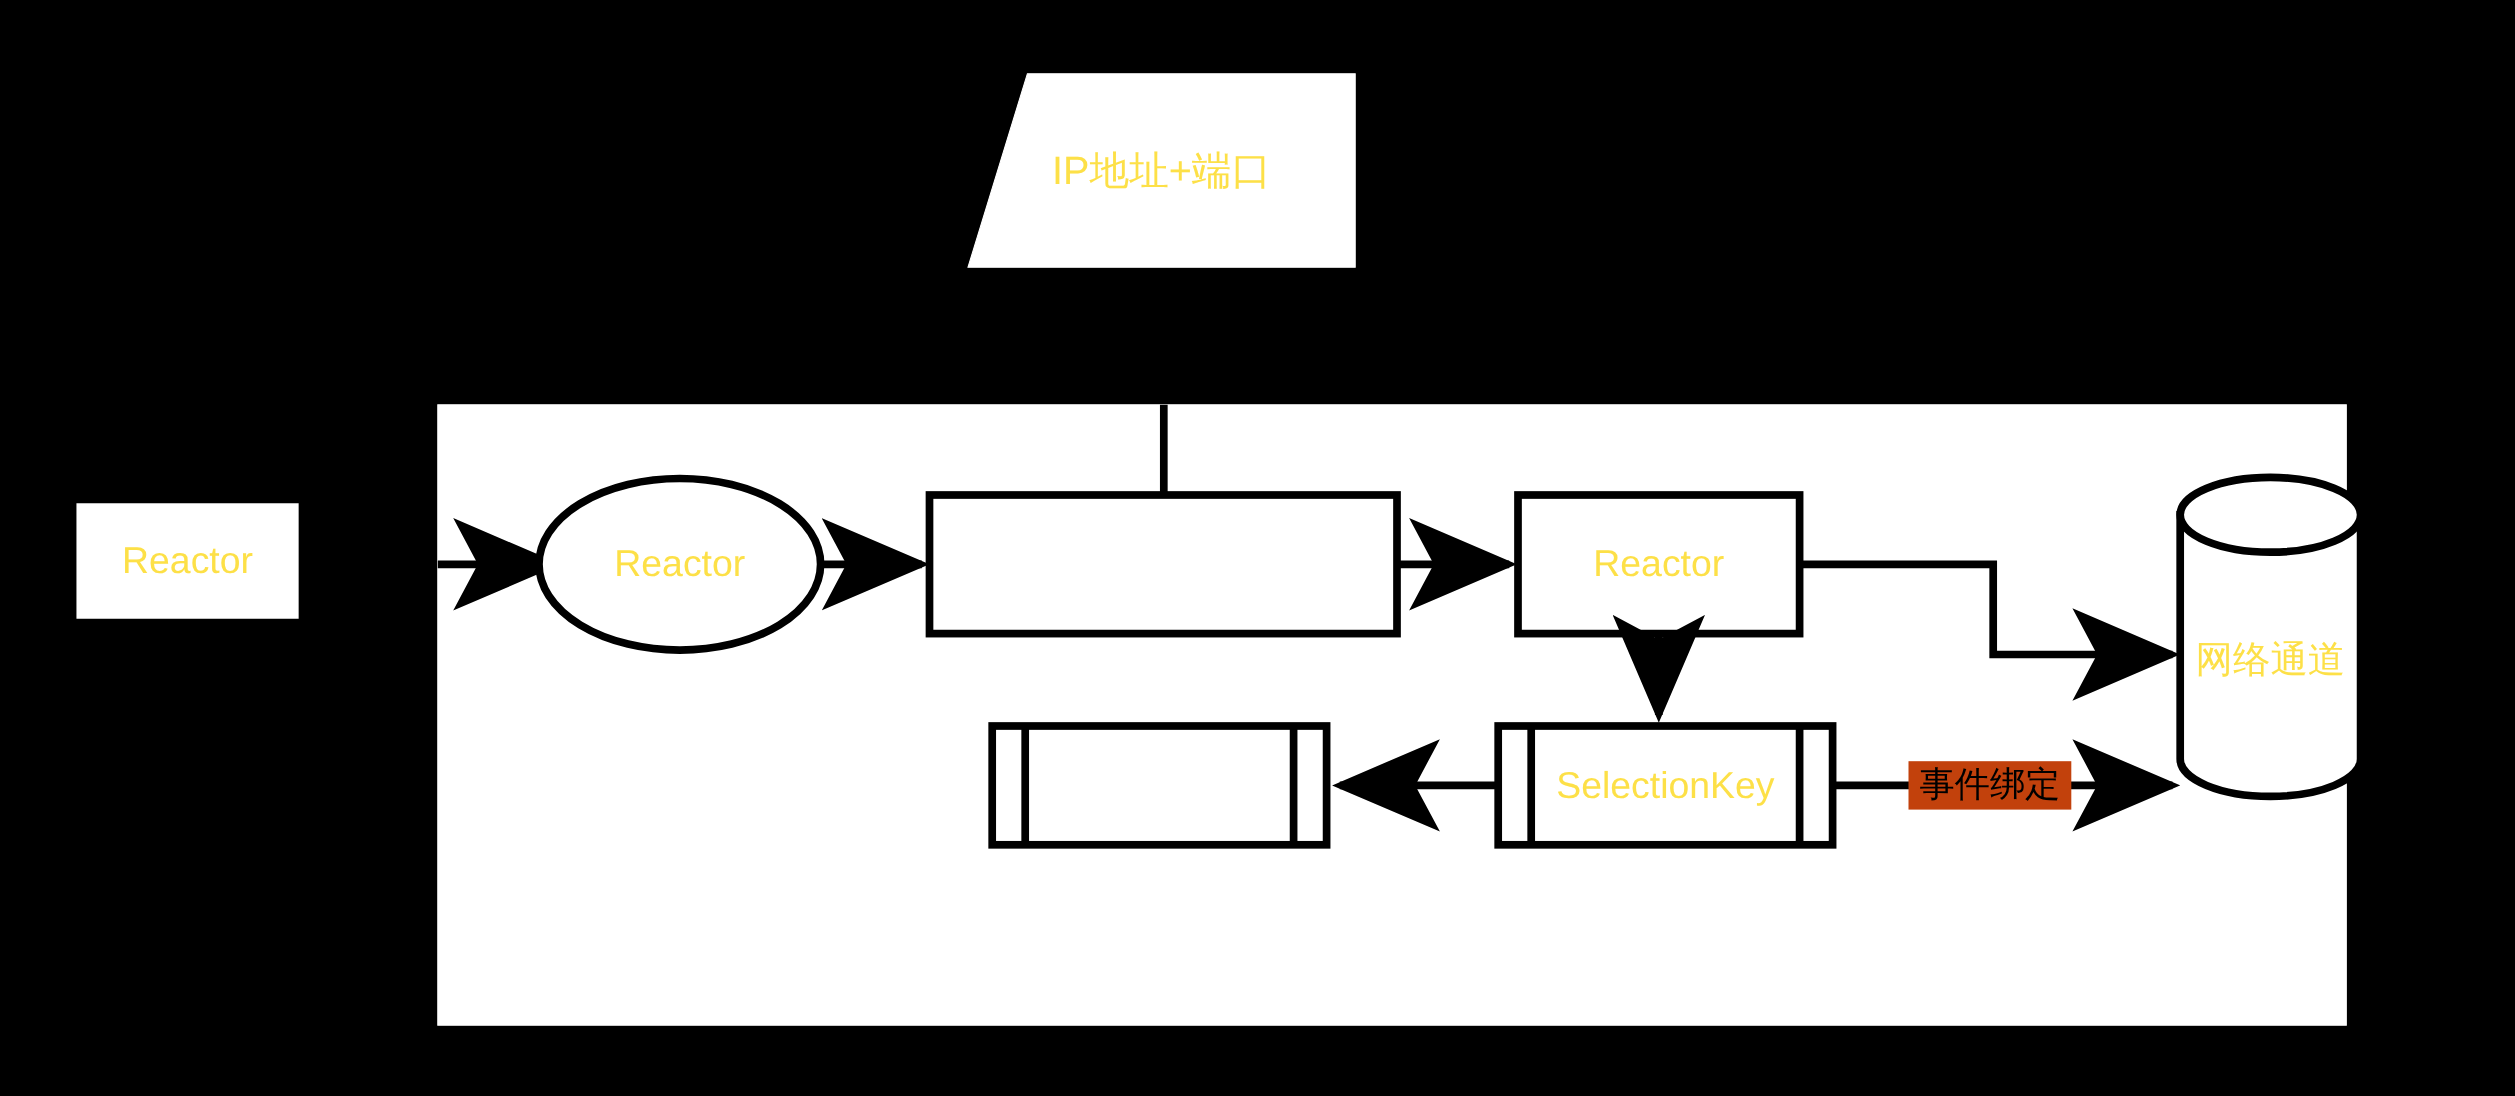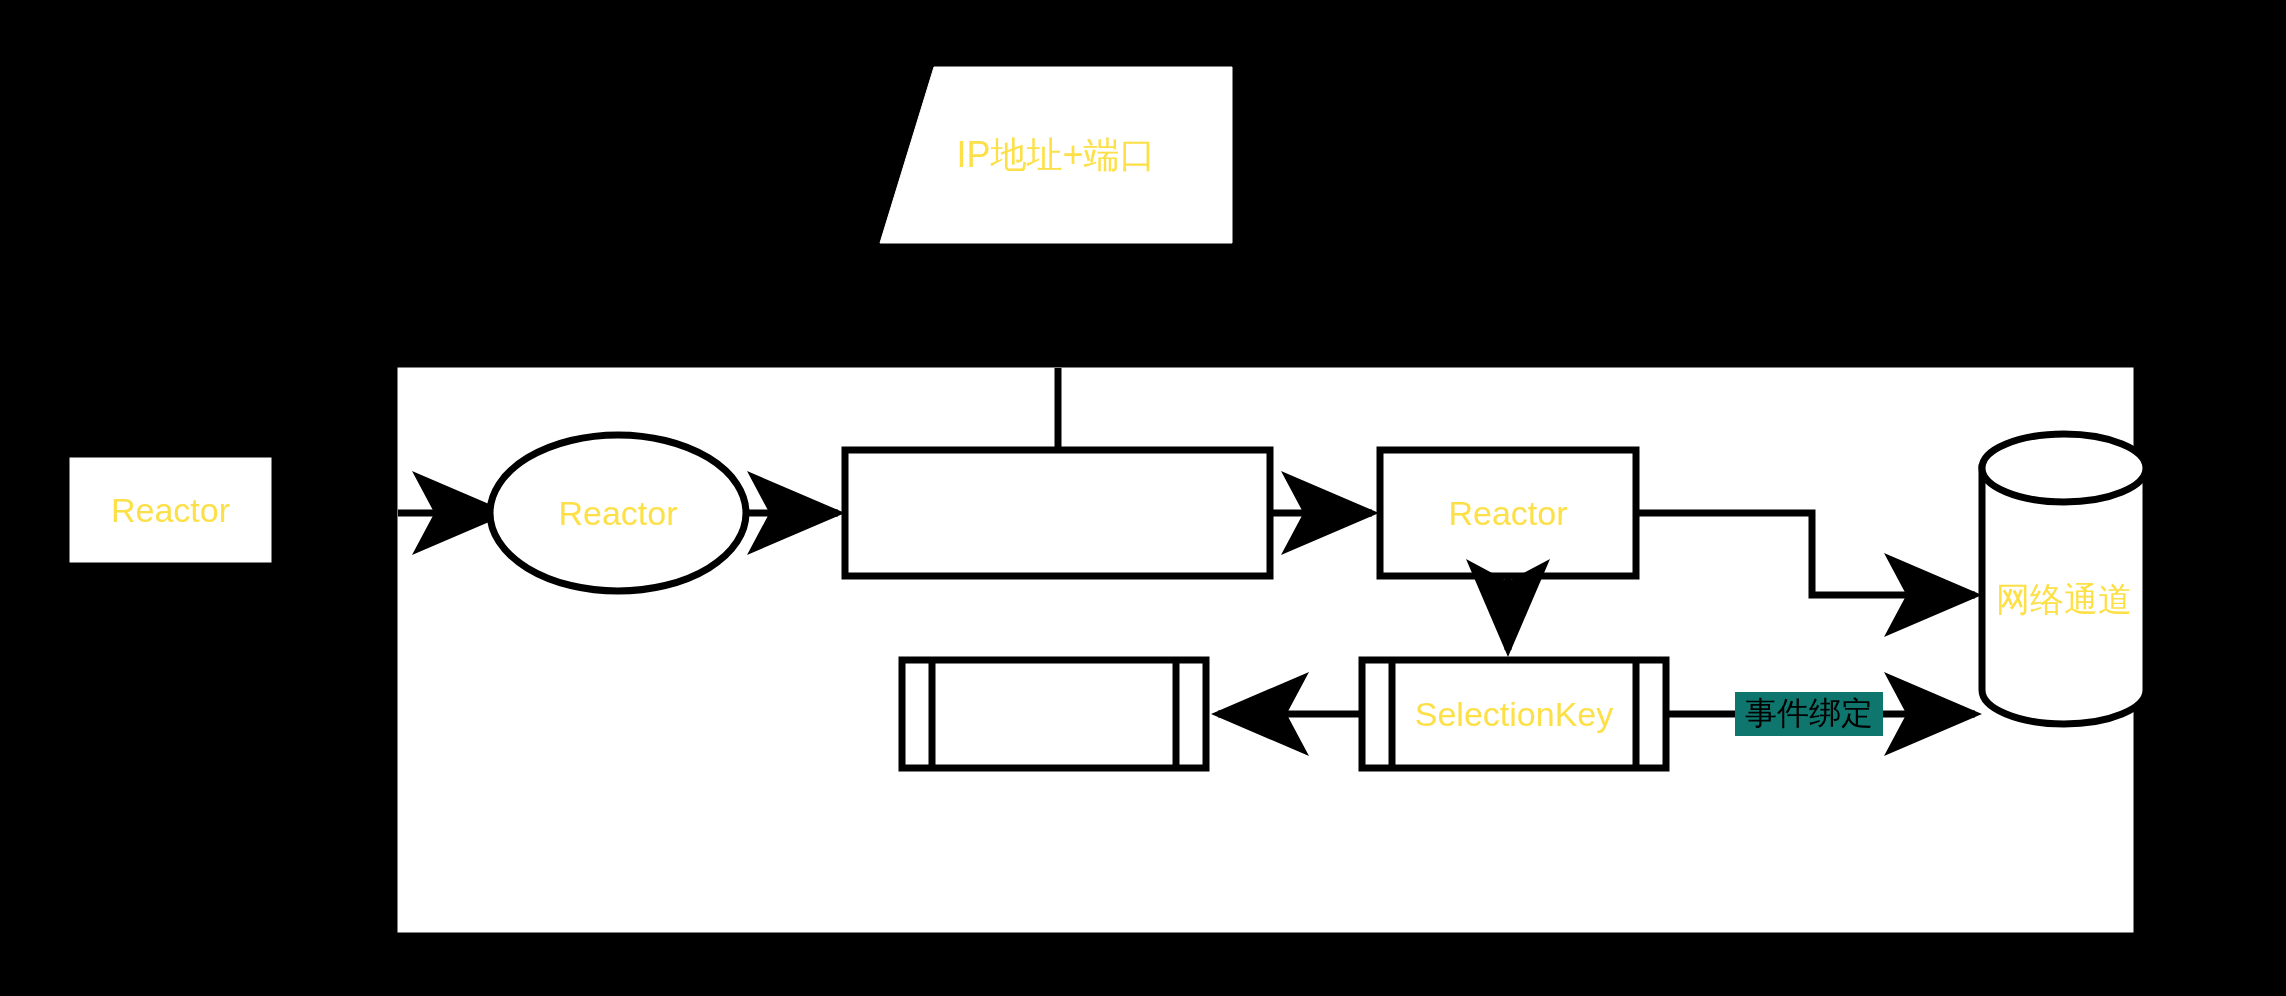--- a/index.html
+++ b/index.html
@@ -39,21 +39,21 @@
     pointer-events: none;
   }
   .t-36 { font-size: 36px; }
   .t-34 { font-size: 34px; }
   .edge-label {
     position: absolute;
     display: flex;
     align-items: center;
     justify-content: center;
     color: #000000;
-    background: #0f766e;
+    background: #c2410c;
     font-size: 32px;
     white-space: nowrap;
     font-family: "Liberation Sans", "DejaVu Sans", sans-serif;
   }
 </style>
 </head>
 <body>
 
 <div id="stage">
 

